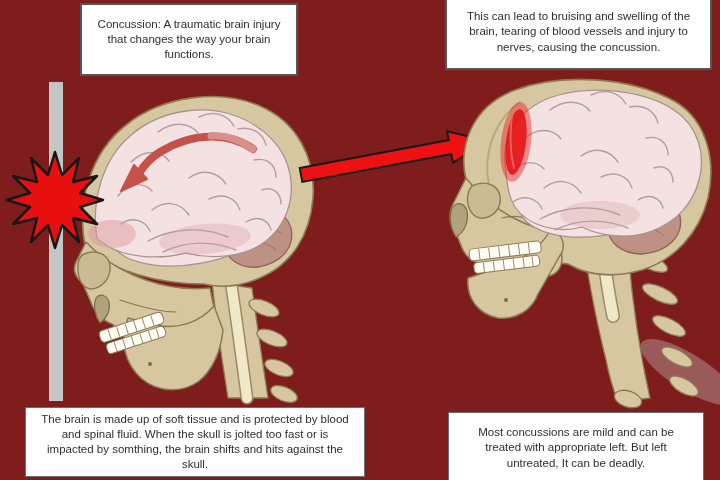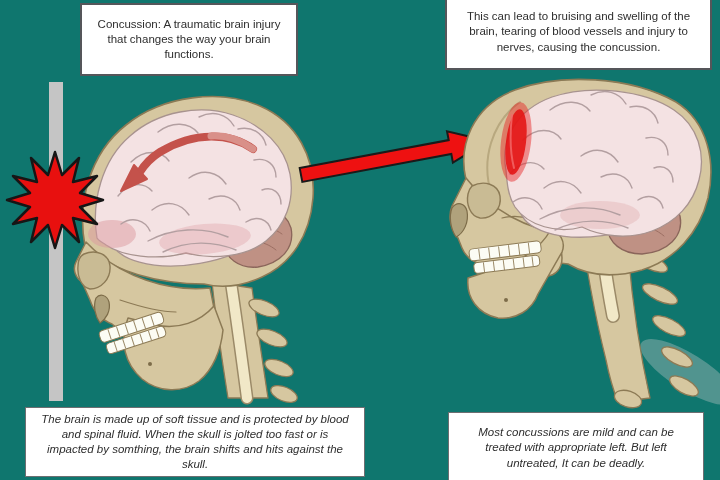--- a/index.html
+++ b/index.html
@@ -1,26 +1,26 @@
 <!DOCTYPE html>
 <html><head>
 <meta charset="utf-8">
 <style>
   html,body{margin:0;padding:0;background:#fff;}
   #stage{
     position:relative;width:720px;height:480px;overflow:hidden;
-    font-family:"Liberation Sans", sans-serif;background:#0f766e;
+    font-family:"Liberation Sans", sans-serif;background:#7f1d1d;
   }
   .callout{
     position:absolute;background:#ffffff;border:2px solid #55565a;
     color:#2e2e2e;font-size:11.5px;line-height:1.32;text-align:center;
     box-sizing:border-box;display:flex;align-items:center;justify-content:center;
     padding:6px 11px;
   }
-  .callout.light{border-width:1.5px;border-color:#6d6e71;font-style:italic;}
+  .callout.light{border-width:1.5px;border-color:#6d6e71;}
   #box-top-left{left:80px;top:3px;width:218px;height:73px;}
   #box-top-right{left:445px;top:-10px;width:267px;height:80px;padding-top:10px;}
   #box-bottom-left{left:25px;top:407px;width:340px;height:70px;}
   #box-bottom-right{left:448px;top:412px;width:256px;height:72px;}
   svg{position:absolute;left:0;top:0;}
 </style>
 </head>
 <body>
 
 <div id="stage">

